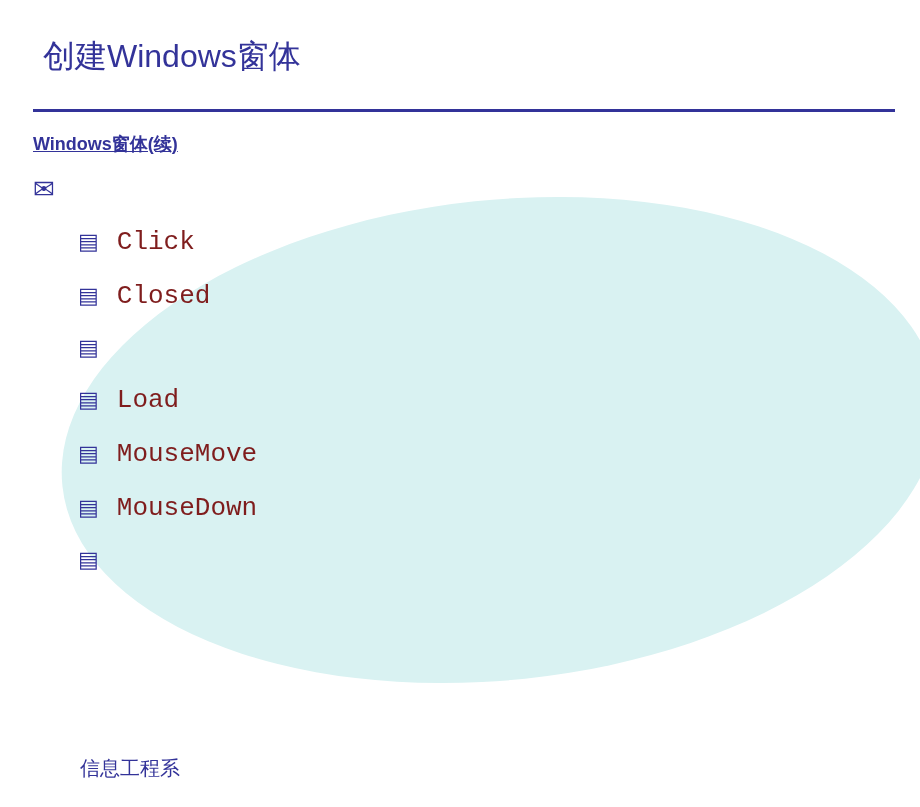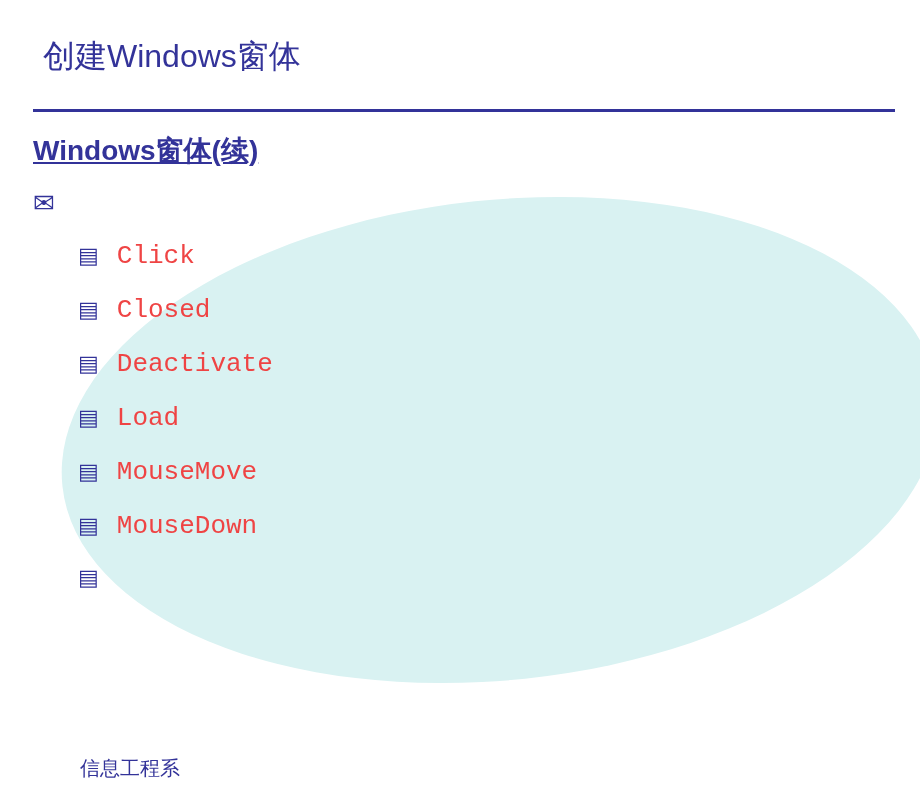--- a/index.html
+++ b/index.html
@@ -21,21 +21,21 @@
       padding: 35px 0 0 35px;
       font-weight: normal;
     }
     .divider {
       border: none;
       border-top: 3px solid #333399;
       margin: 30px 25px 0 25px;
     }
     .section-heading {
       color: #333399;
-      font-size: 28px;
+      font-size: 18px;
       font-weight: bold;
       text-decoration: underline;
       padding: 20px 0 0 25px;
     }
     .intro-line {
       padding: 18px 0 0 25px;
       font-size: 26px;
       color: #333399;
       display: flex;
       align-items: center;
@@ -56,21 +56,21 @@
     }
     .doc-icon {
       font-size: 22px;
       color: #333399;
       margin-right: 18px;
       font-family: serif;
     }
     .event-text {
       font-family: "Courier New", monospace;
       font-size: 26px;
-      color: #ef4444;
+      color: #7f1d1d;
       text-align: right;
     }
     .ellipse-bg {
       position: absolute;
       top: 200px;
       left: 60px;
       width: 880px;
       height: 480px;
       background: #d9f2f2;
       border-radius: 50%;
@@ -113,21 +113,20 @@
     <li class="event-item">
       <span class="doc-icon">▤</span>
       <span class="event-text">Click</span>
     </li>
     <li class="event-item">
       <span class="doc-icon">▤</span>
       <span class="event-text">Closed</span>
     </li>
     <li class="event-item">
       <span class="doc-icon">▤</span>
-      <span class="event-text">Deactivate</span>
     </li>
     <li class="event-item">
       <span class="doc-icon">▤</span>
       <span class="event-text">Load</span>
     </li>
     <li class="event-item">
       <span class="doc-icon">▤</span>
       <span class="event-text">MouseMove</span>
     </li>
     <li class="event-item">

